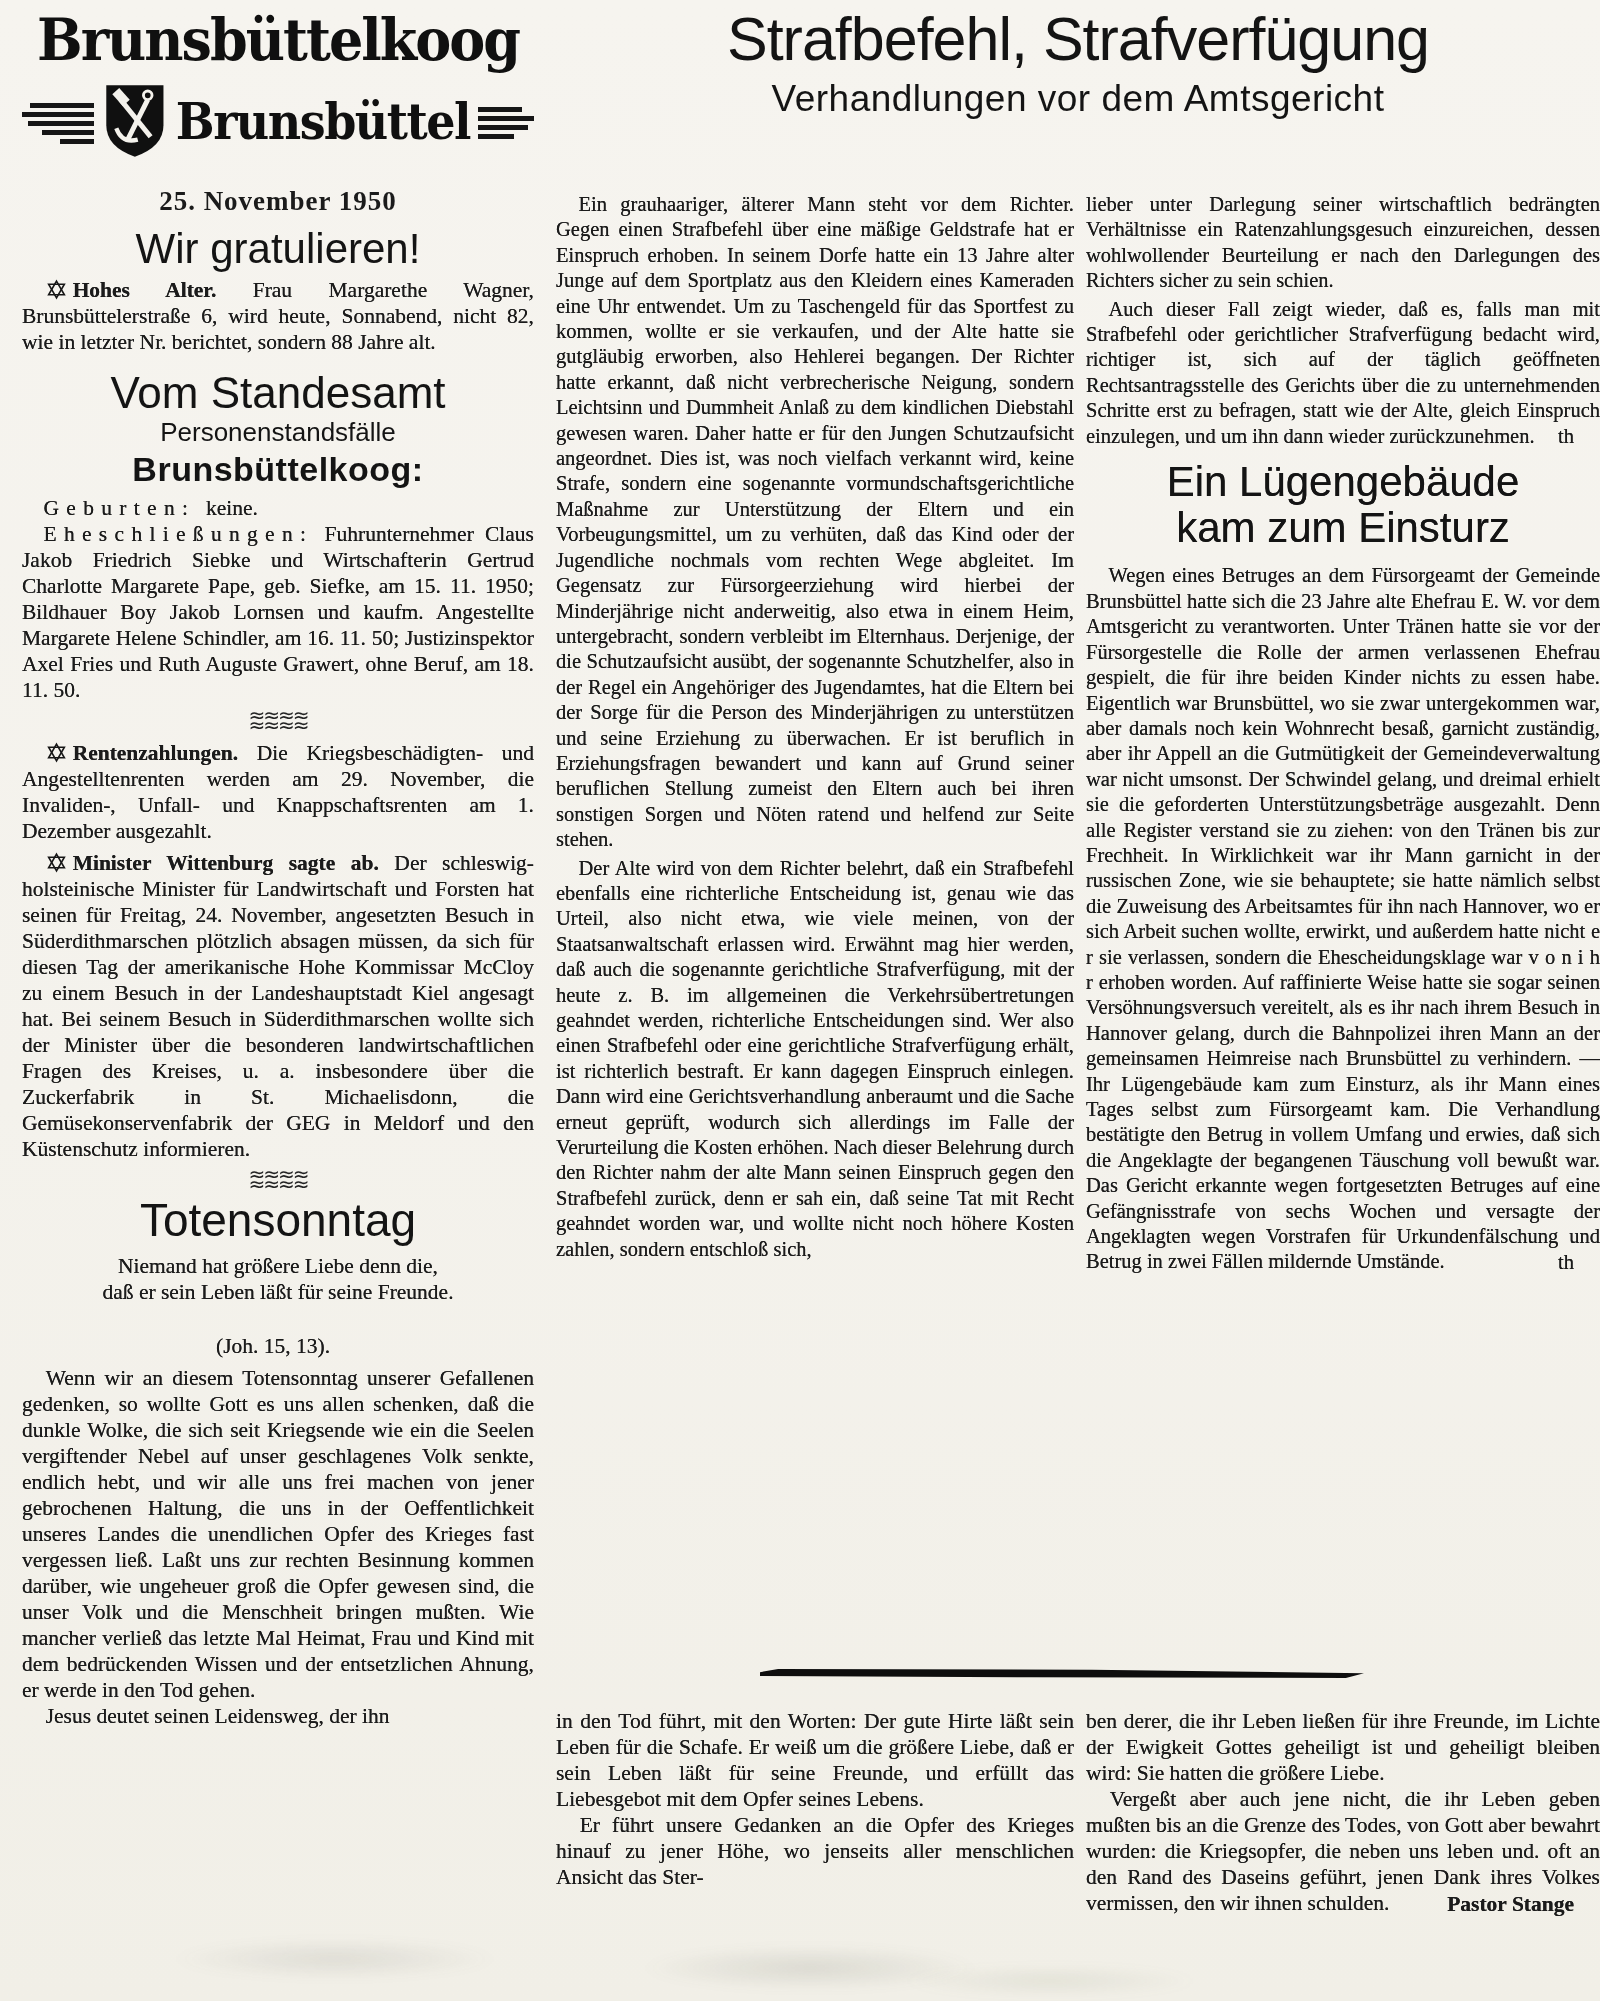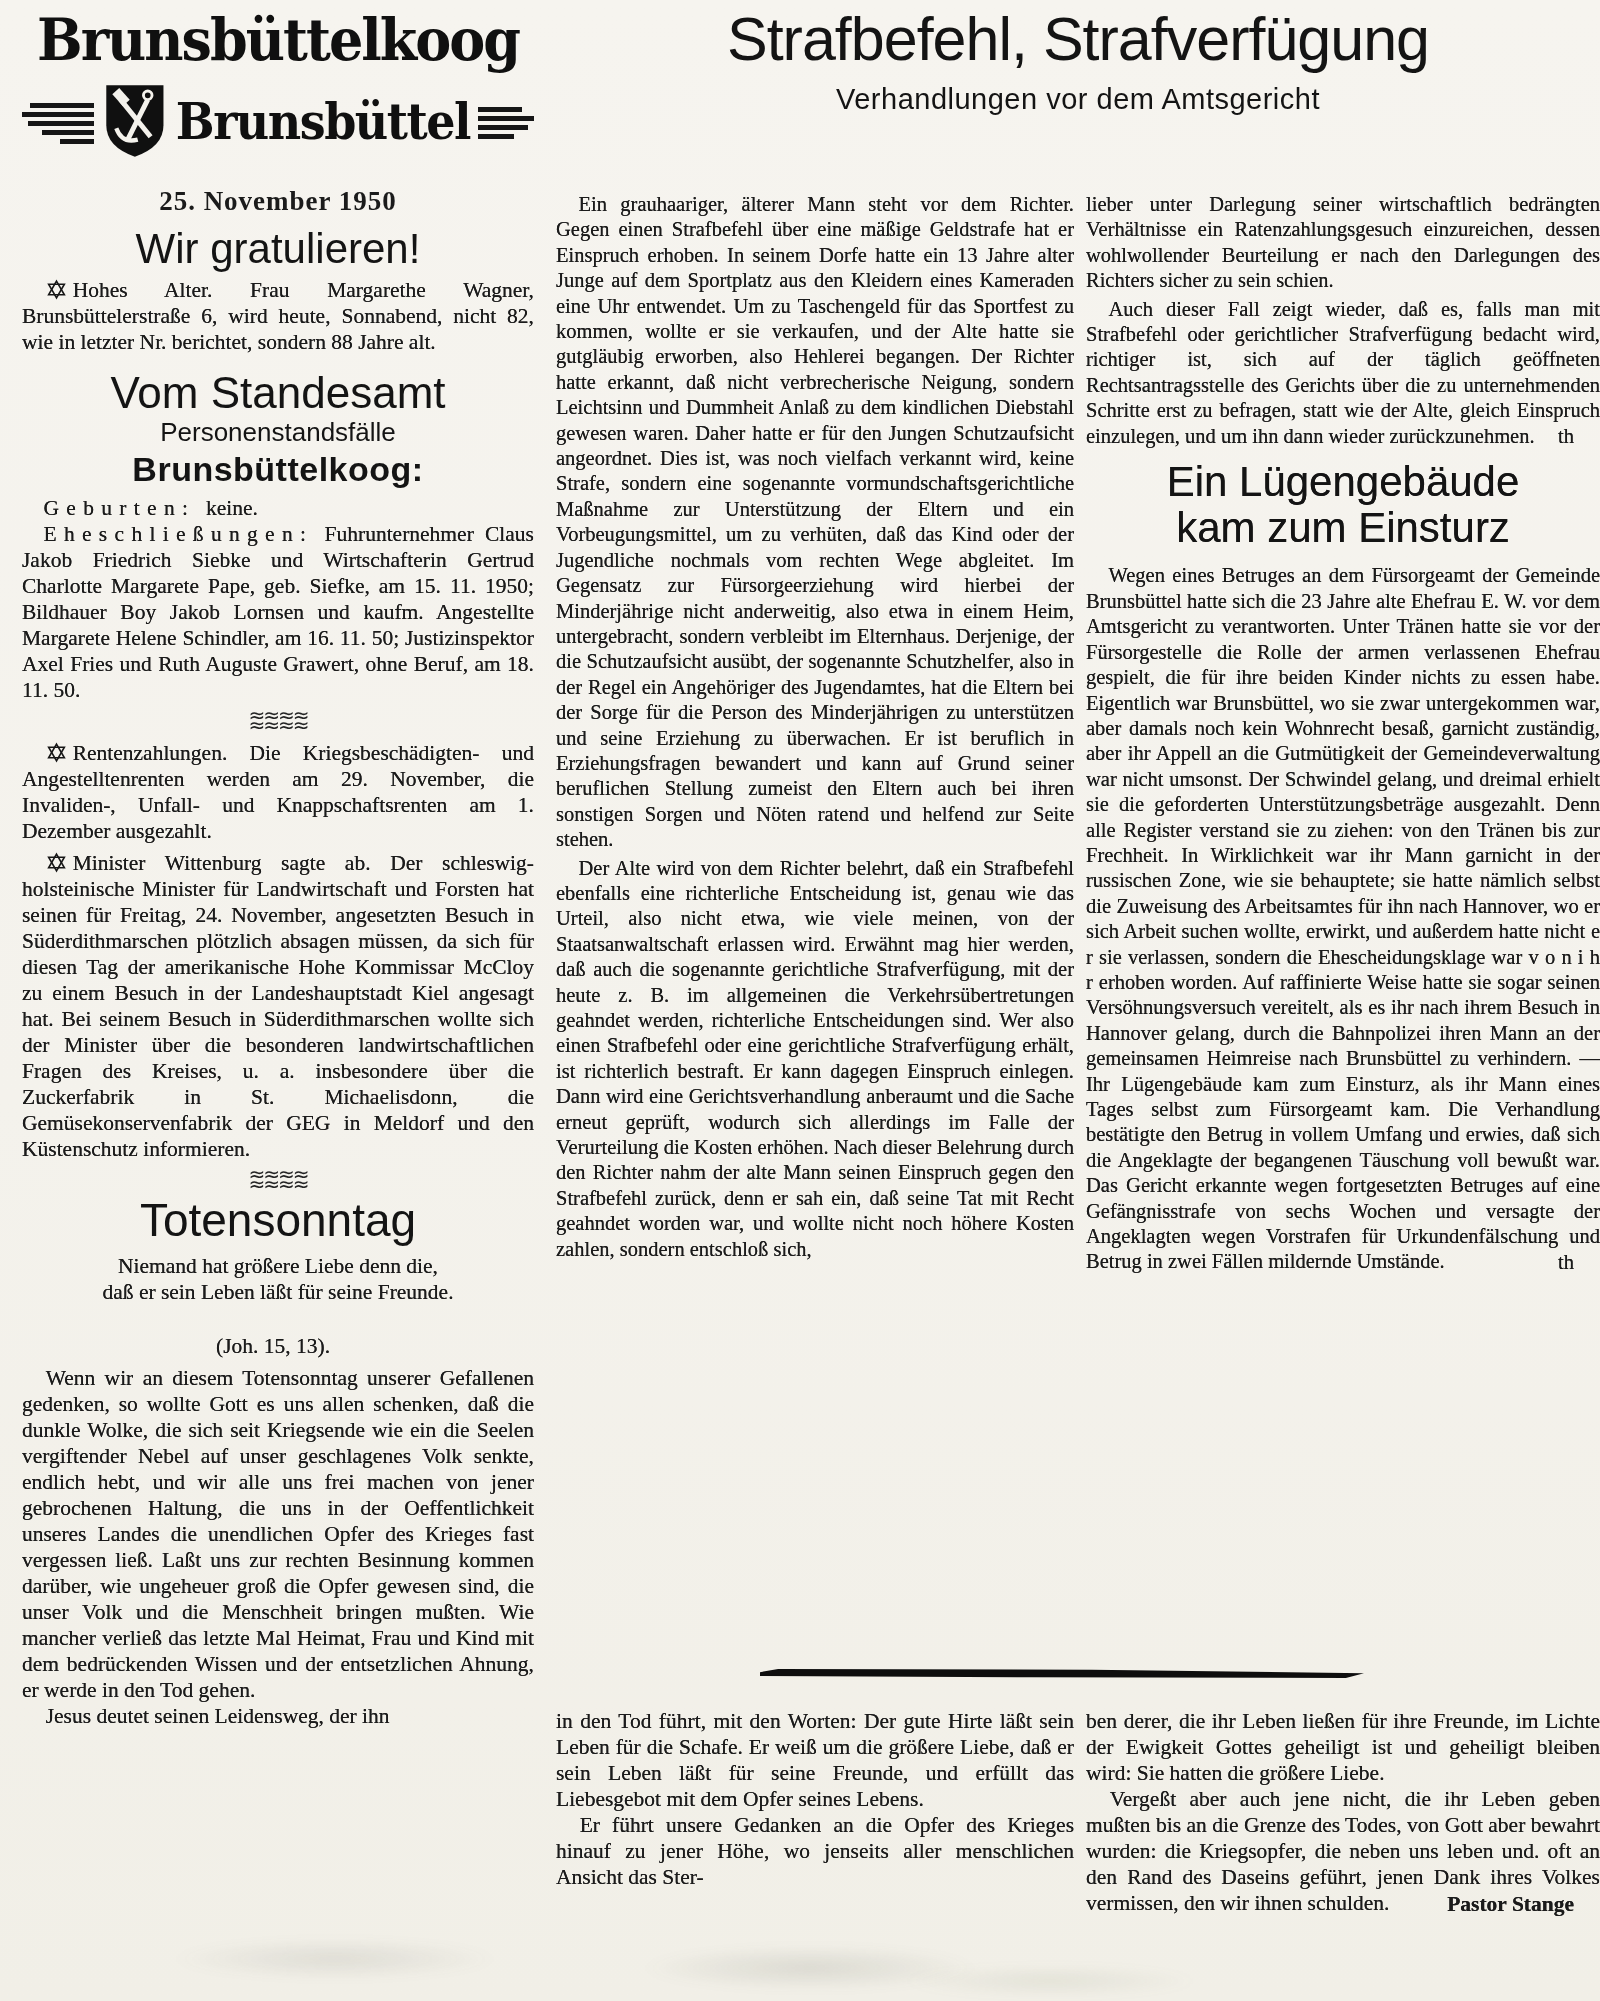--- a/index.html
+++ b/index.html
@@ -5,21 +5,21 @@
   html,body{margin:0;padding:0;background:#e9e7e0;}
   .page{position:relative;width:1600px;height:2001px;overflow:hidden;color:#1b1b1b;
         background:linear-gradient(180deg,#f6f4ef 0%,#f4f2ec 55%,#f1efe7 100%);
         font-family:"Liberation Serif", serif;}
   .col{position:absolute;}
   .bodytxt{font-size:21.5px;line-height:26px;text-align:justify;text-shadow:0 0 .5px #2a2a2a;}
   .artcol{font-size:20.5px;line-height:25.4px;}
   p{margin:0;}
   .ind{text-indent:1.1em;}
   .hsans{font-family:"Liberation Sans", sans-serif;font-weight:normal;text-align:center;color:#141414;}
-  .lead{font-weight:normal;}
+  .lead{font-weight:bold;}
   .sperr{letter-spacing:.34em;}
   .sigline{text-align:right;margin-top:-25px;padding-right:26px;}
   .sigline.serifsig{font-family:"Liberation Serif",serif;}
   .bold{font-weight:bold;}
   
   .masthead{padding-top:8px;text-align:center;}
   .mast1{font-family:"DejaVu Serif", serif;font-weight:bold;font-size:54px;line-height:58px;
          letter-spacing:-2px;transform:scaleY(1.08);transform-origin:top center;color:#101010;}
   .mastrow{display:flex;align-items:center;justify-content:center;gap:8px;height:106px;margin-top:2px;}
   .mast2{font-family:"DejaVu Serif", serif;font-weight:bold;font-size:46px;letter-spacing:-1.5px;
@@ -27,21 +27,21 @@
   .lines span{display:block;height:5px;background:#161616;margin-top:4px;}
   .lines.l span{margin-left:auto;}
   .date{font-size:27px;font-weight:bold;letter-spacing:1px;text-align:center;margin-top:12px;}
   
   .h1a{font-size:42px;line-height:44px;margin-top:10px;letter-spacing:0;}
   .h1b{font-size:44px;line-height:48px;margin-top:14px;}
   .h1sub{font-size:26px;line-height:30px;}
   .hplace{font-size:34px;line-height:40px;margin-top:2px;font-weight:bold;letter-spacing:.5px;}
   .h1c{font-size:46px;line-height:50px;margin-top:6px;}
   .headline{font-size:61px;line-height:66px;letter-spacing:-1px;}
-  .subtitle{font-size:29px;line-height:34px;margin-top:10px;letter-spacing:.5px;text-align:center;}
+  .subtitle{font-size:37px;line-height:34px;margin-top:10px;letter-spacing:.5px;text-align:center;}
   .h2r{font-size:42px;line-height:46px;margin-top:10px;}
   
   .star{width:21px;height:21px;vertical-align:-3px;margin-right:6px;display:inline-block;}
   .squig{text-align:center;font-size:20px;line-height:10px;letter-spacing:-2px;color:#222;
          font-family:"DejaVu Sans", sans-serif;margin-top:7px;}
   .rule{position:absolute;left:760px;top:1669px;width:604px;height:9px;background:#0e0e0e;
         clip-path:polygon(0 35%,3% 0,55% 8%,100% 48%,97% 100%,45% 92%,0 78%);}
   .epi{text-align:center;margin-top:8px;}
   .epicite{text-align:center;padding-right:10px;margin-top:28px;}
   .smudge{position:absolute;filter:blur(5px);pointer-events:none;}

